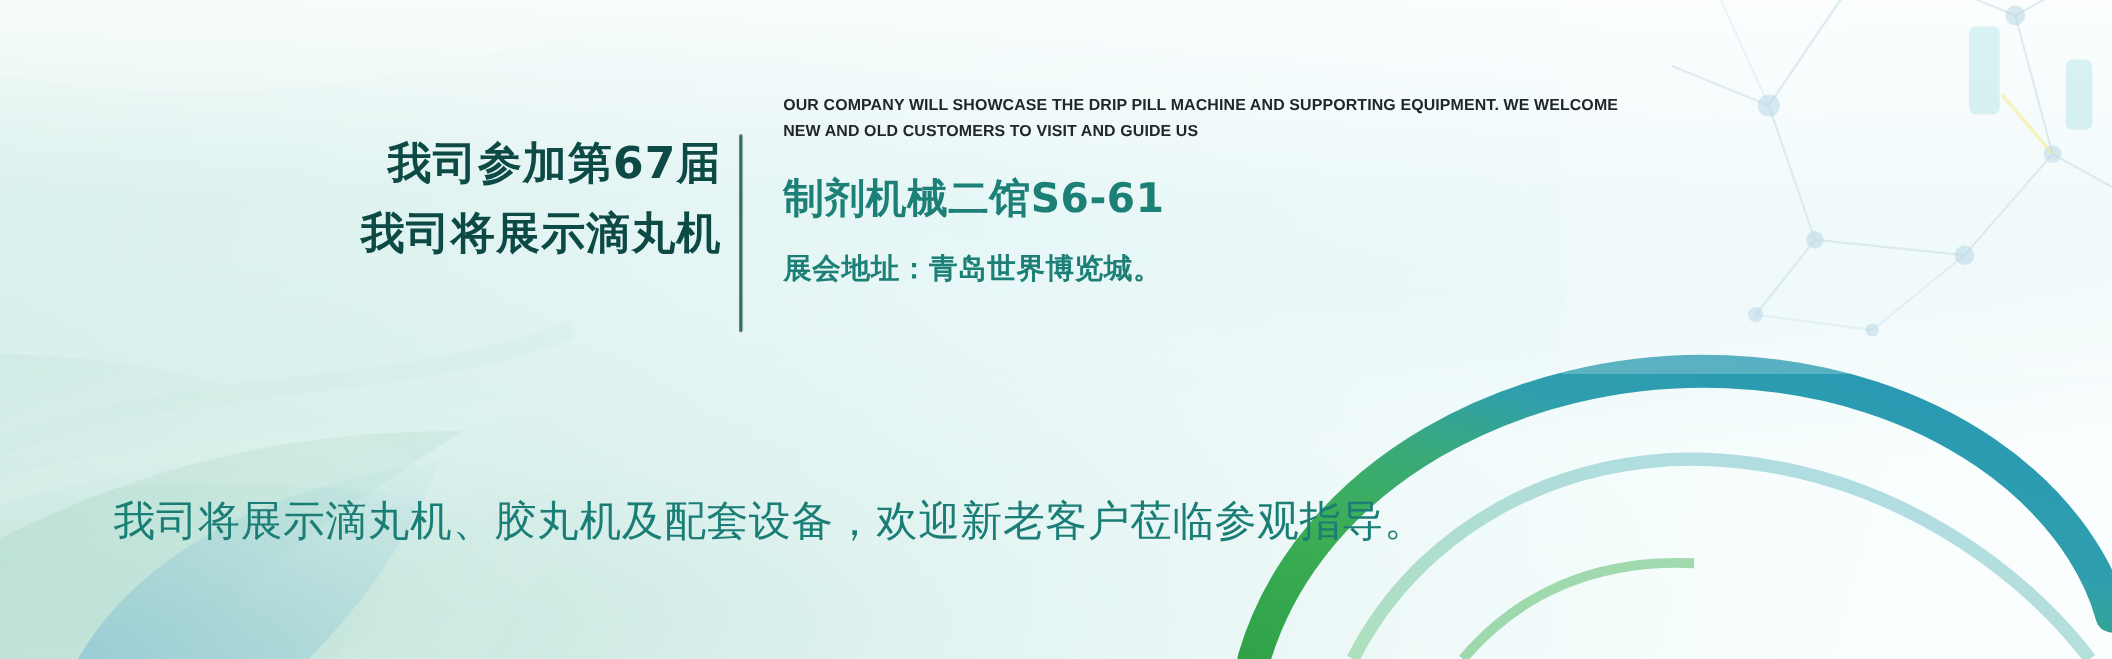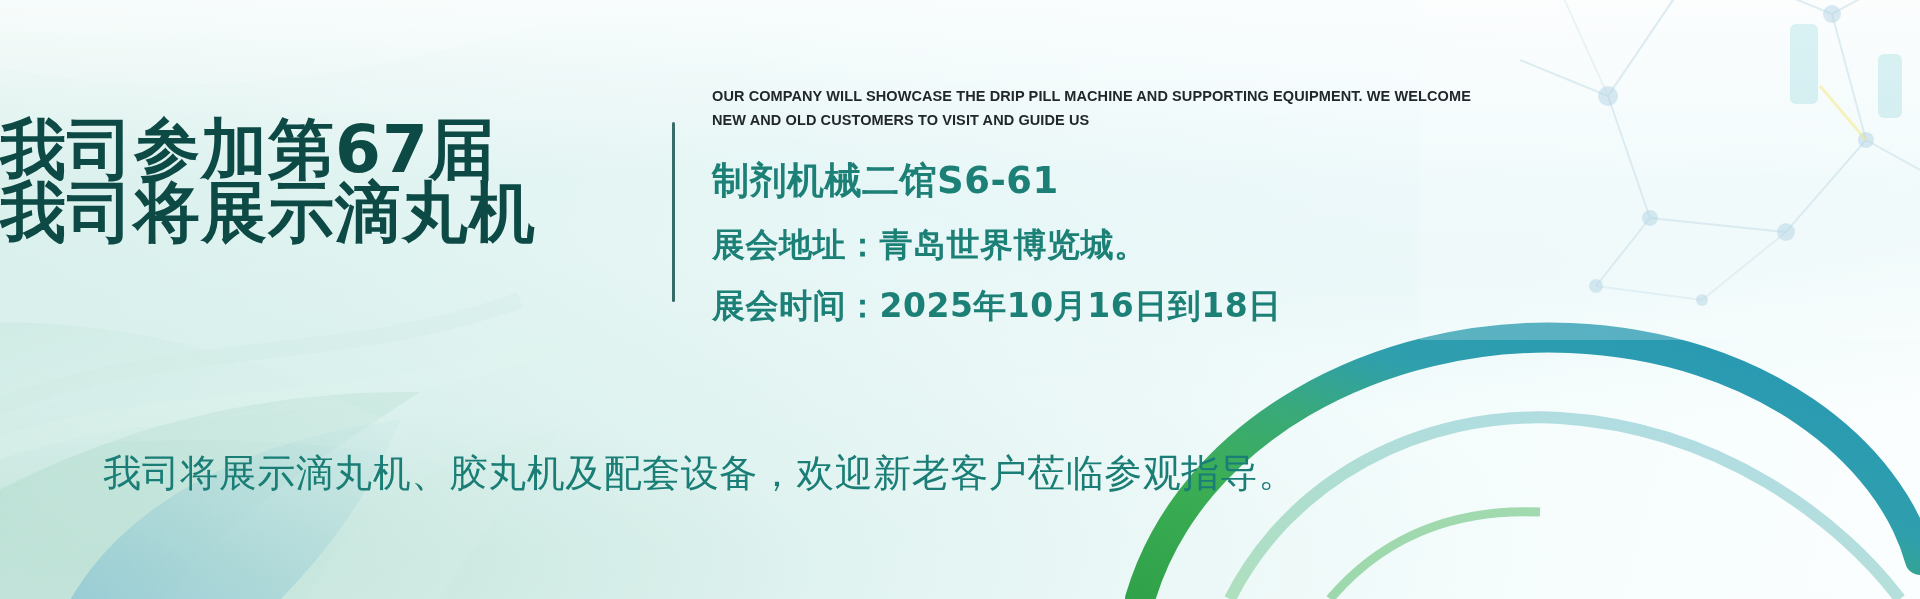--- a/index.html
+++ b/index.html
@@ -23,44 +23,44 @@
 
   
   .divider{
     position:absolute;left:672px;top:122px;width:3px;height:180px;
     background:#17544f;opacity:.85;border-radius:2px;
   }
 
   
   .left-block{
     position:absolute;left:0px;top:118px;width:668px;
-    text-align:left;padding-right:12px;box-sizing:border-box;
+    text-align:right;padding-right:12px;box-sizing:border-box;
     color:#0d4a45;
-    font-weight:bold;font-size:66px;line-height:63px;
+    font-weight:bold;font-size:40px;line-height:63px;
     letter-spacing:1px;
     font-family:"DejaVu Sans","Liberation Sans",sans-serif;
   }
   .left-block .ln{display:block;white-space:nowrap;}
 
   
   .right-block{position:absolute;left:712px;top:84px;width:1180px;}
   .eng-caption{
     color:#22272b;font-size:14.5px;line-height:24px;font-weight:600;
     letter-spacing:.1px;width:760px;
     font-family:"Liberation Sans","DejaVu Sans",sans-serif;
   }
   .hall{
     margin-top:21px;
     color:#1d8077;font-weight:bold;font-size:37px;line-height:56px;
     letter-spacing:.5px;white-space:nowrap;
     font-family:"DejaVu Sans","Liberation Sans",sans-serif;
   }
   .info-line{
     margin-top:11px;
-    color:#1d8077;font-weight:bold;font-size:33px;line-height:50px;
+    color:#1d8077;font-weight:bold;font-size:26px;line-height:50px;
     letter-spacing:.5px;white-space:nowrap;
     font-family:"DejaVu Sans","Liberation Sans",sans-serif;
   }
 
   
   .tagline{
     position:absolute;left:0;top:452px;width:1400px;text-align:center;
     color:#1b7e76;font-size:38px;line-height:42px;letter-spacing:.5px;
     white-space:nowrap;
     font-family:"DejaVu Sans","Liberation Sans",sans-serif;
@@ -162,18 +162,17 @@
     <span class="ln">我司参加第67届</span>
     <span class="ln">我司将展示滴丸机</span>
   </div>
 
   <div class="divider"></div>
 
   <div class="right-block">
     <div class="eng-caption">OUR COMPANY WILL SHOWCASE THE DRIP PILL MACHINE AND SUPPORTING EQUIPMENT. WE WELCOME NEW AND OLD CUSTOMERS TO VISIT AND GUIDE US</div>
     <div class="hall">制剂机械二馆S6-61</div>
     <div class="info-line">展会地址：青岛世界博览城。</div>
-    <div class="info-line">展会时间：2025年10月16日到18日</div>
   </div>
 
   <div class="tagline">我司将展示滴丸机、胶丸机及配套设备，欢迎新老客户莅临参观指导。</div>
 
 </div>
 
 </body></html>

